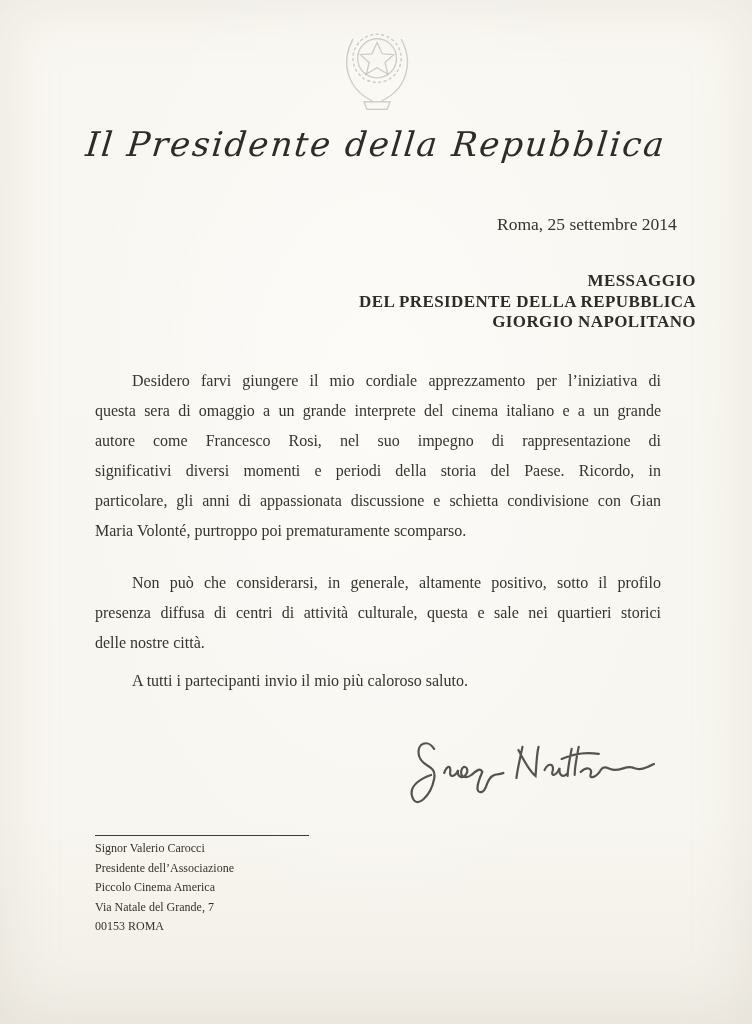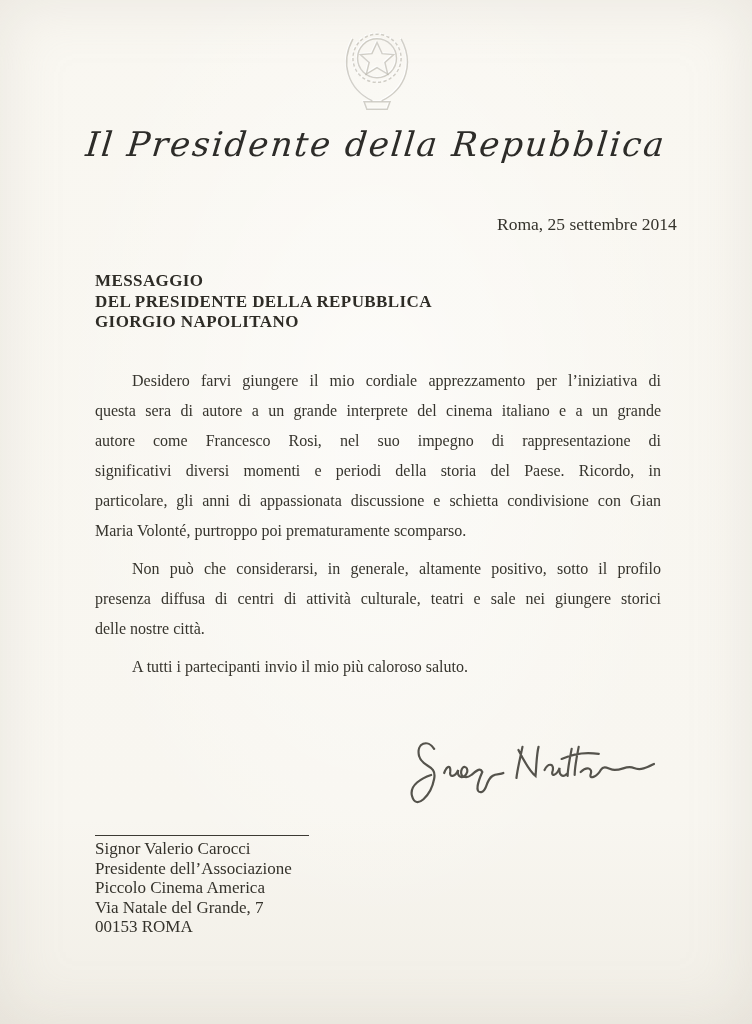--- a/index.html
+++ b/index.html
@@ -47,24 +47,24 @@
   .date-line {
     position: absolute;
     left: 473px;
     top: 214px;
     font-size: 17.5px;
     color: #35332c;
     margin-left: 24px;
   }
   .heading {
     position: absolute;
-    left: 95px;
+    left: 110px;
     top: 271px;
     width: 586px;
-    text-align: left;
+    text-align: right;
     font-weight: bold;
     font-size: 17px;
     line-height: 20.5px;
     letter-spacing: 0.4px;
     color: #2e2c26;
   }
   .body-block {
     position: absolute;
     left: 95px;
     top: 366px;
@@ -78,41 +78,41 @@
     text-align-last: justify;
     white-space: nowrap;
     font-family: Liberation Serif, serif;
   }
   .jline.first { text-indent: 37px; }
   .plainline {
     text-align: right;
     text-align-last: left;
     white-space: normal;
   }
-  .para2 { margin-top: 8px; }
+  .para2 { margin-top: 22px; }
   .closing { margin-top: 8px; text-indent: 37px; }
   .signature {
     position: absolute;
     left: 404px;
     top: 736px;
     width: 256px;
     height: 80px;
   }
   .recipient-rule {
     position: absolute;
     left: 95px;
     top: 835px;
     width: 214px;
     border-top: 1.6px solid #3c3a33;
   }
   .recipient {
     position: absolute;
     left: 95px;
     top: 839px;
-    font-size: 17px;
+    font-size: 12px;
     line-height: 19.6px;
     color: #34322b;
   }
 </style>
 </head>
 <body>
 
 <div class="page">
 
   <div class="emblem">
@@ -142,29 +142,29 @@
 
   <div class="heading">
     <div>MESSAGGIO</div>
     <div>DEL PRESIDENTE DELLA REPUBBLICA</div>
     <div>GIORGIO NAPOLITANO</div>
   </div>
 
   <div class="body-block">
     <div>
       <div class="jline first">Desidero farvi giungere il mio cordiale apprezzamento per l’iniziativa di</div>
-      <div class="jline">questa sera di autore a un grande interprete del cinema italiano e a un grande</div>
+      <div class="jline">questa sera di omaggio a un grande interprete del cinema italiano e a un grande</div>
       <div class="jline">autore come Francesco Rosi, nel suo impegno di rappresentazione di</div>
       <div class="jline">significativi diversi momenti e periodi della storia del Paese. Ricordo, in</div>
       <div class="jline">particolare, gli anni di appassionata discussione e schietta condivisione con Gian</div>
       <div class="plainline">Maria Volonté, purtroppo poi prematuramente scomparso.</div>
     </div>
     <div class="para2">
       <div class="jline first">Non può che considerarsi, in generale, altamente positivo, sotto il profilo</div>
-      <div class="jline">presenza diffusa di centri di attività culturale, teatri e sale nei giungere storici</div>
+      <div class="jline">presenza diffusa di centri di attività culturale, questa e sale nei quartieri storici</div>
       <div class="plainline">delle nostre città.</div>
     </div>
     <div class="plainline closing">A tutti i partecipanti invio il mio più caloroso saluto.</div>
   </div>
 
   <div class="signature">
     <svg viewBox="0 0 255 78" width="256" height="80">
       <g fill="none" stroke="#3f3d36" stroke-width="2.2" stroke-linecap="round" opacity="0.88">
         <path d="M 30,12 C 24,2 12,6 15,19 C 18,31 33,27 30,42 C 27,58 12,74 8,59 C 5,48 18,41 27,38"></path>
         <path d="M 40,36 C 43,28 47,28 46,35 C 45,41 51,40 54,33 C 52,41 60,43 63,35 C 64,29 58,28 57,34 C 56,40 62,42 67,38 C 72,34 76,30 78,35 C 74,44 70,56 77,55 C 83,54 81,44 88,39 C 92,36 96,38 99,36"></path>

